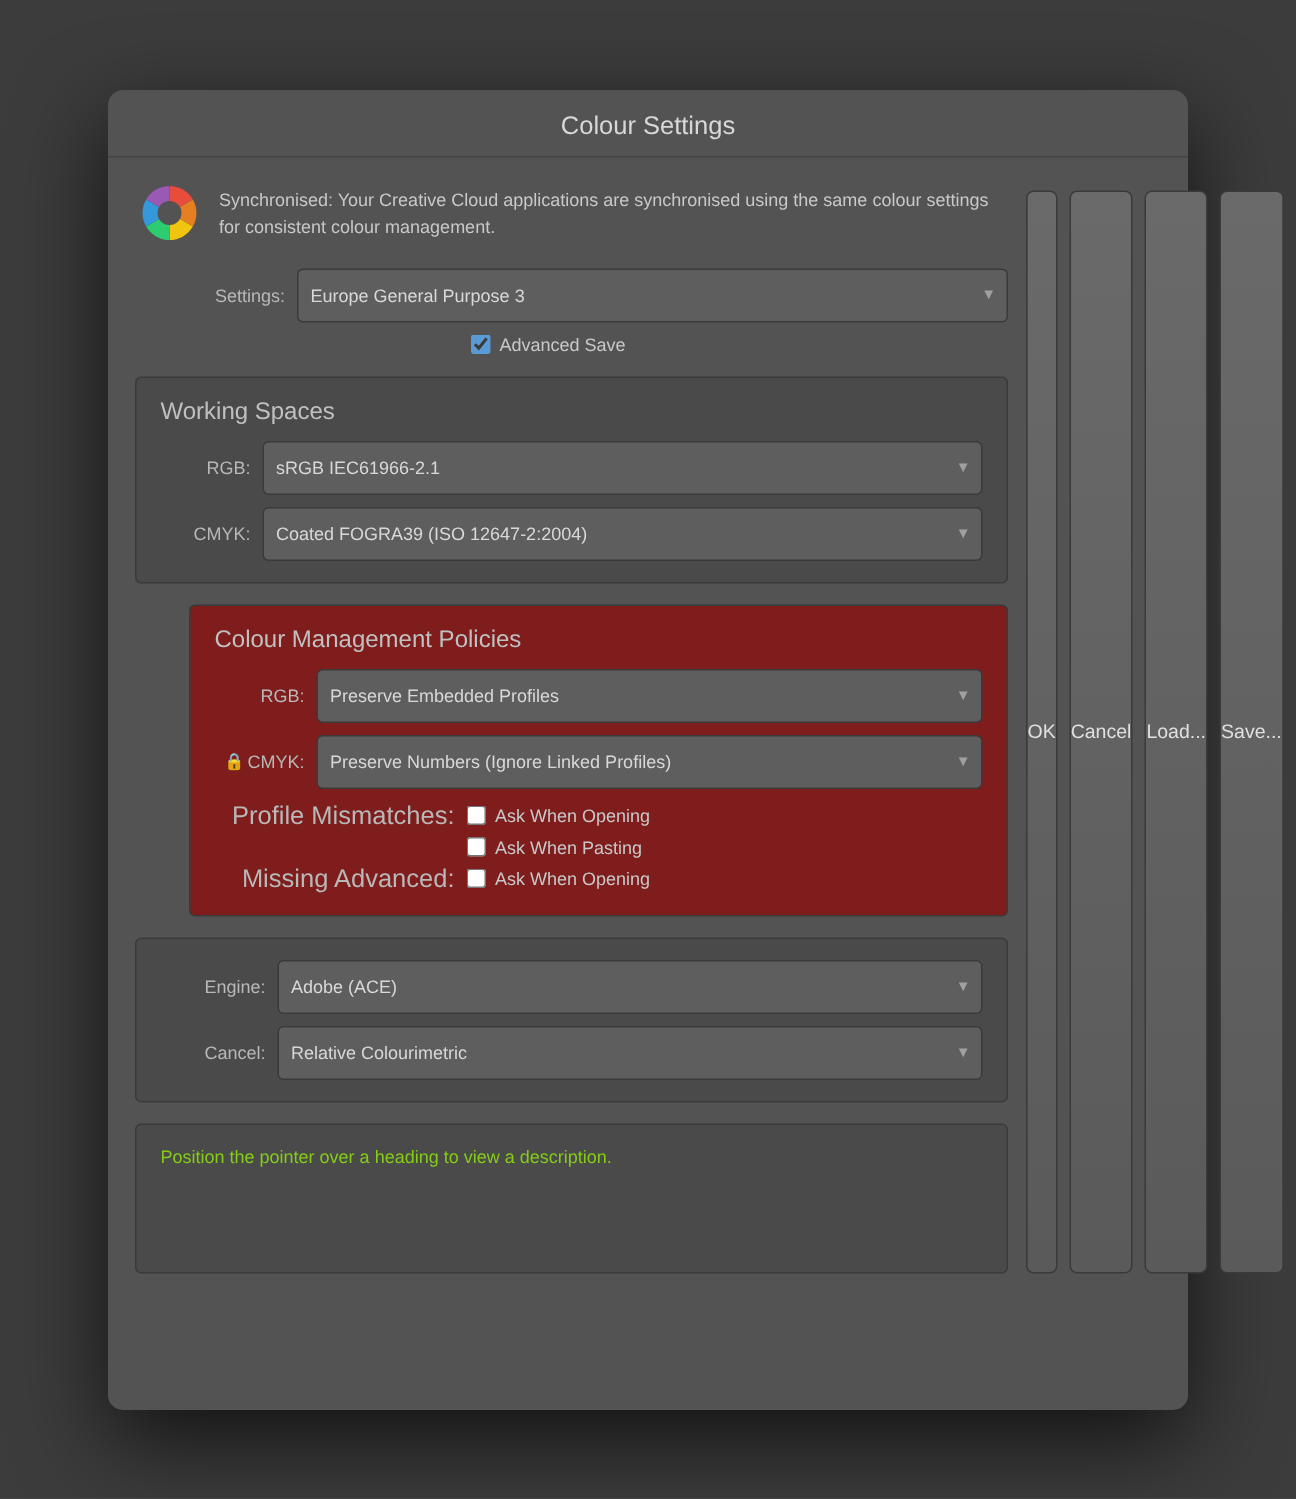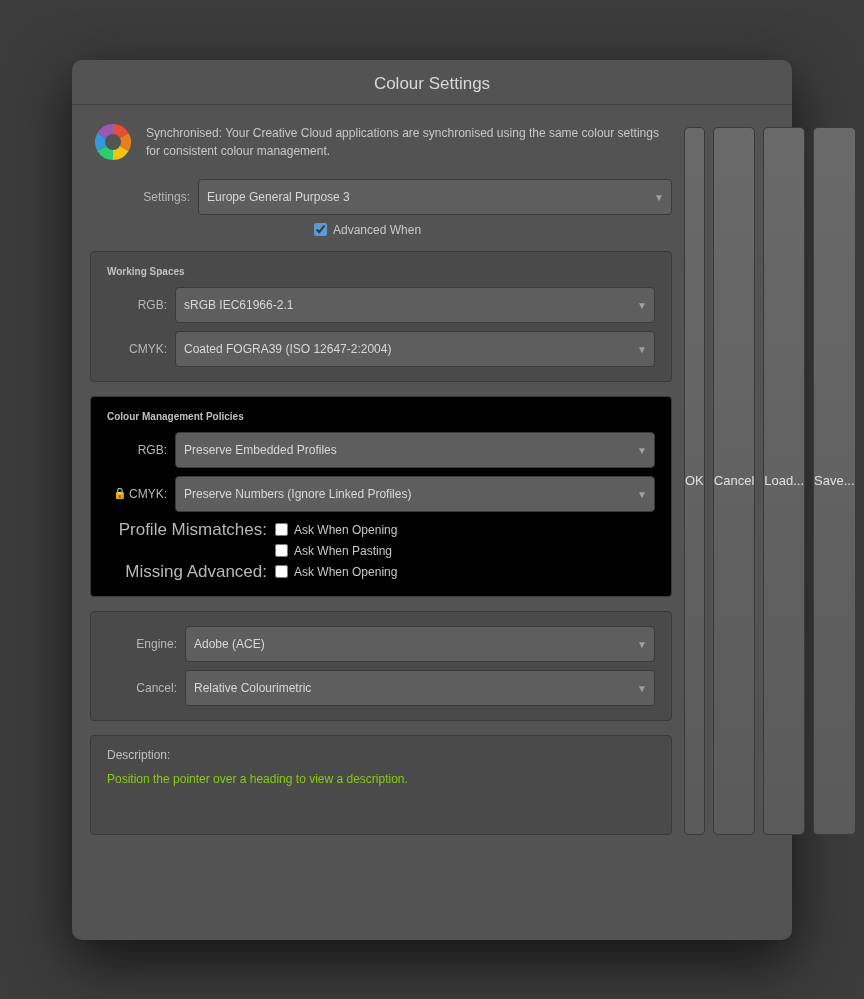--- a/index.html
+++ b/index.html
@@ -80,32 +80,33 @@
     }
 
     .sync-text {
       font-size: 12px;
       color: #c8c8c8;
       line-height: 1.5;
     }
 
     
     .section-box {
-      background: #000000;
+      background: #7f1d1d;
       border: 1px solid #3a3a3a;
       border-radius: 4px;
       padding: 14px 16px;
       margin-bottom: 14px;
+      margin-left: 36px;
     }
 
     .section-title {
-      font-size: 10px;
+      font-size: 16px;
       color: #c0c0c0;
       margin-bottom: 10px;
-      font-weight: 700;
+      font-weight: 400;
     }
 
     
     .settings-row {
       display: flex;
       align-items: center;
       gap: 8px;
       margin-bottom: 8px;
     }
 
@@ -274,21 +275,21 @@
           <select class="select-control">
             <option>Europe General Purpose 3</option>
           </select>
           <span class="select-arrow">▼</span>
         </div>
       </div>
 
       <div class="advanced-row">
         <label class="checkbox-label">
           <input type="checkbox" checked="" style="">
-          <span>Advanced When</span>
+          <span>Advanced Save</span>
         </label>
       </div>
 
       <div class="working-spaces-section" style="margin-top:14px;">
         <div class="section-title">Working Spaces</div>
 
         <div class="settings-row">
           <span class="row-label" style="width:60px;text-align:right;">RGB:</span>
           <div class="select-wrapper">
             <select class="select-control">
@@ -377,21 +378,20 @@
             <select class="select-control">
               <option>Relative Colourimetric</option>
             </select>
             <span class="select-arrow">▼</span>
           </div>
         </div>
 
       </div>
 
       <div class="description-section">
-        <div class="description-title">Description:</div>
         <div class="description-text">Position the pointer over a heading to view a description.</div>
       </div>
 
     </div>
 
     <div class="sidebar-buttons">
       <button class="btn">OK</button>
       <button class="btn">Cancel</button>
       <button class="btn">Load...</button>
       <button class="btn">Save...</button>

